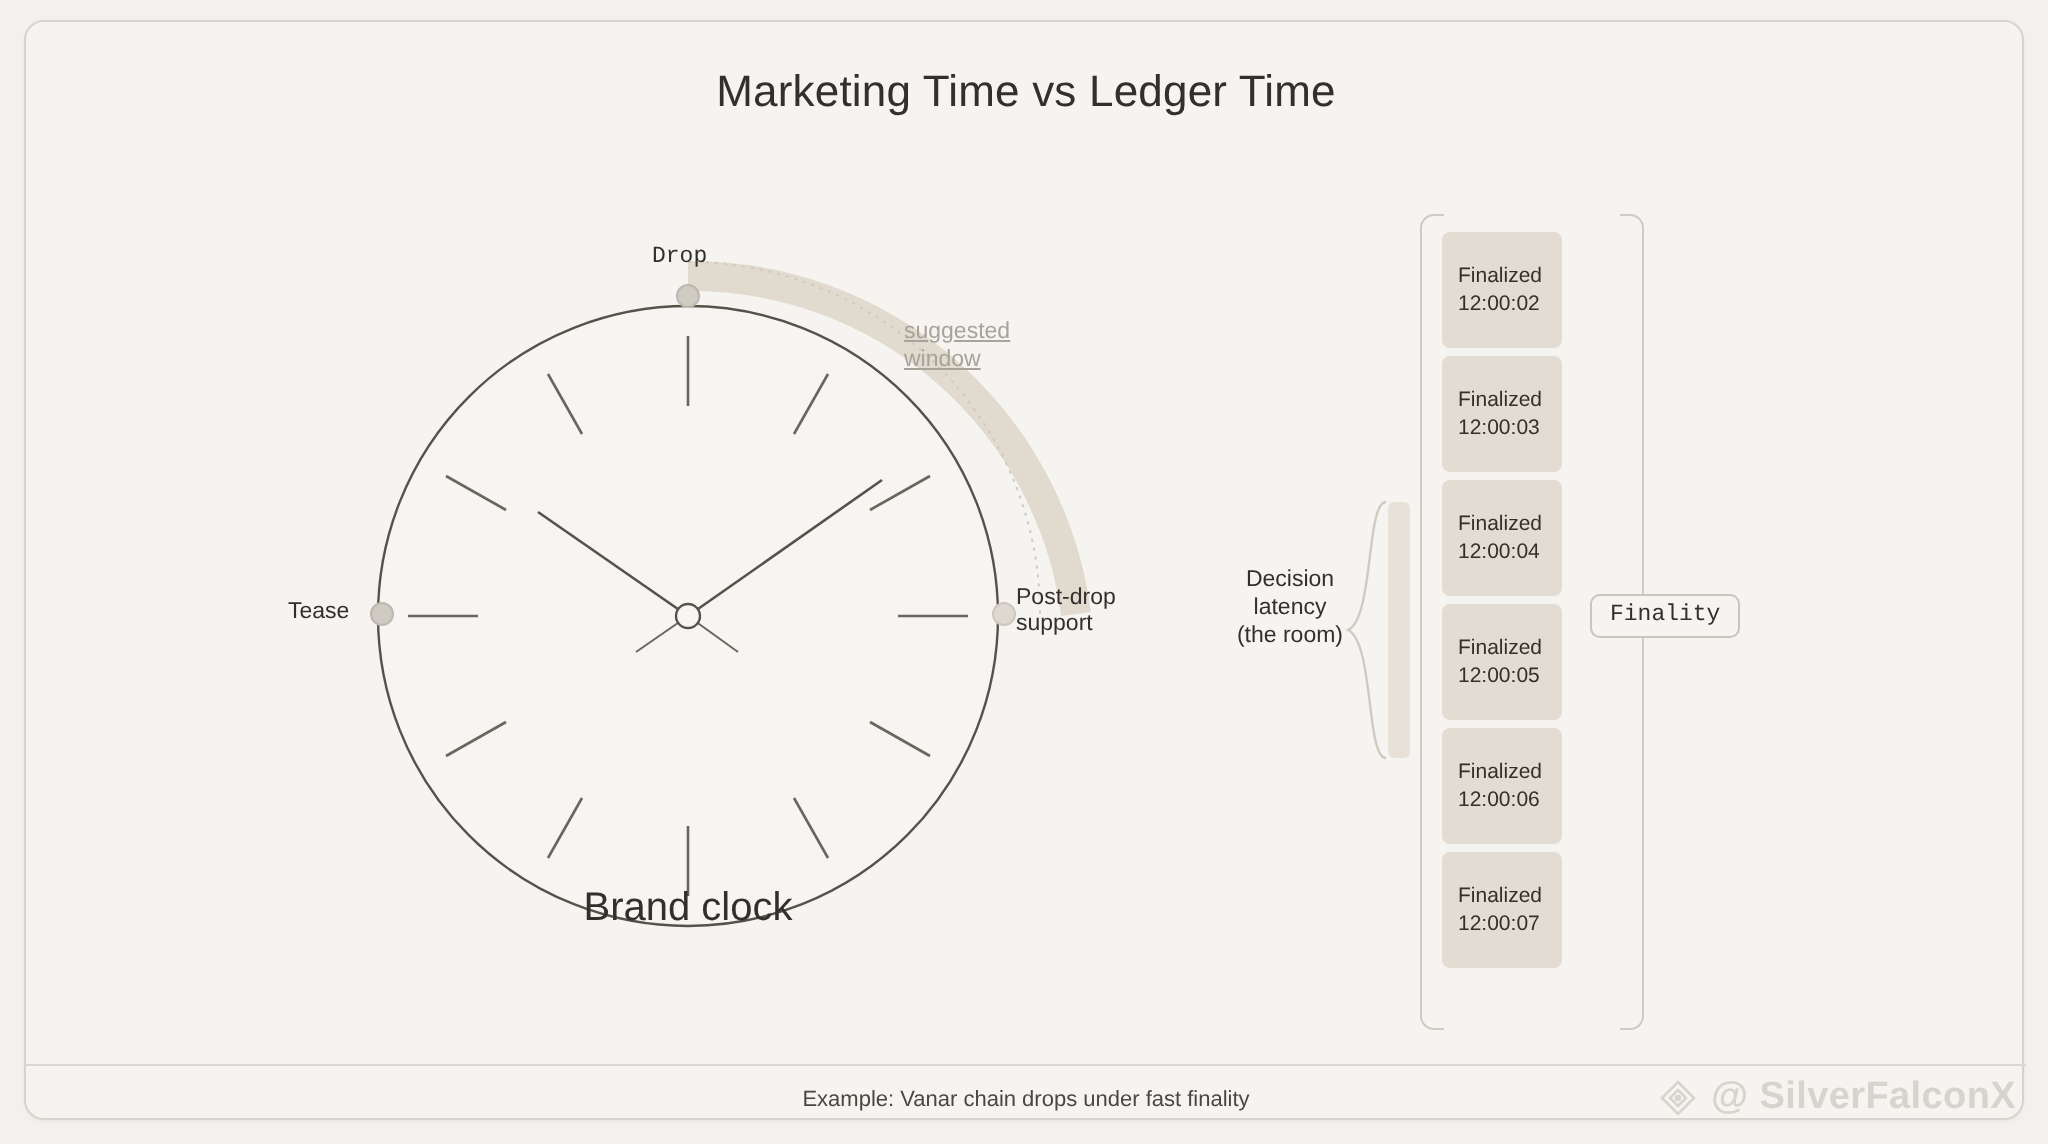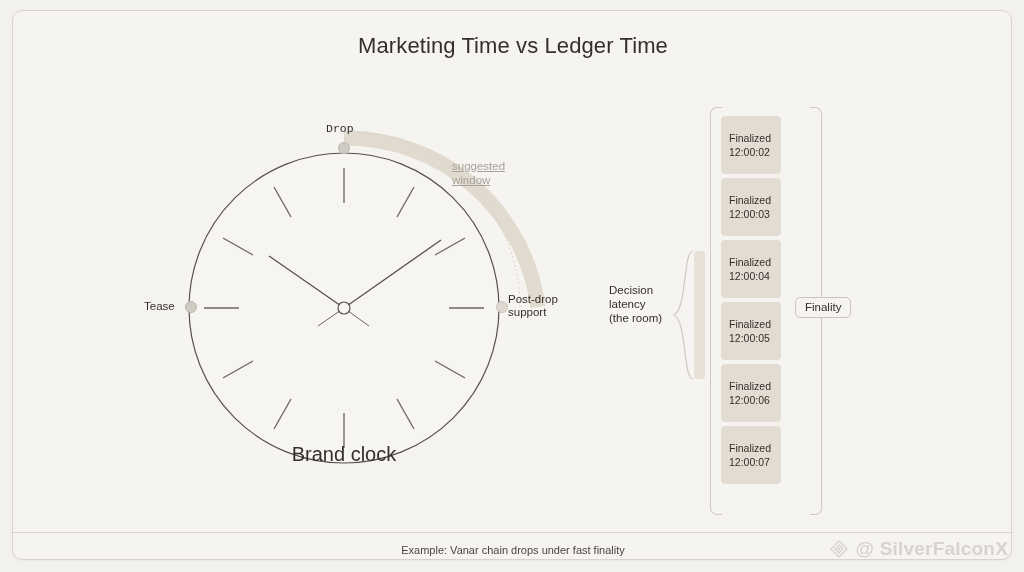--- a/index.html
+++ b/index.html
@@ -168,40 +168,41 @@
 
   .finality-chip {
     position: absolute;
     left: 782px; top: 286px;
     padding: 3px 9px 4px 9px;
     background: #f6f4f0;
     border: 1px solid #c9c4bc;
     border-radius: 5px;
     font-size: 11.5px;
     color: #33302c;
+    font-family: Liberation Mono, monospace;
   }
 
   
   .latency-band {
     position: absolute;
     left: 681px; top: 240px;
     width: 11px; height: 128px;
     background: #e7e1d8;
     border-radius: 3px;
   }
   .latency-brace {
     position: absolute;
     left: 658px; top: 238px;
     width: 24px; height: 132px;
   }
   .latency-text {
     position: absolute;
     left: 596px; top: 272px;
     width: 72px;
-    text-align: left;
+    text-align: center;
     font-size: 11.5px;
     line-height: 14px;
     color: #33302c;
     white-space: pre-line;
   }
   .note-text {
     position: absolute;
     left: 541px; top: 358px;
     width: 132px;
     text-align: right;

